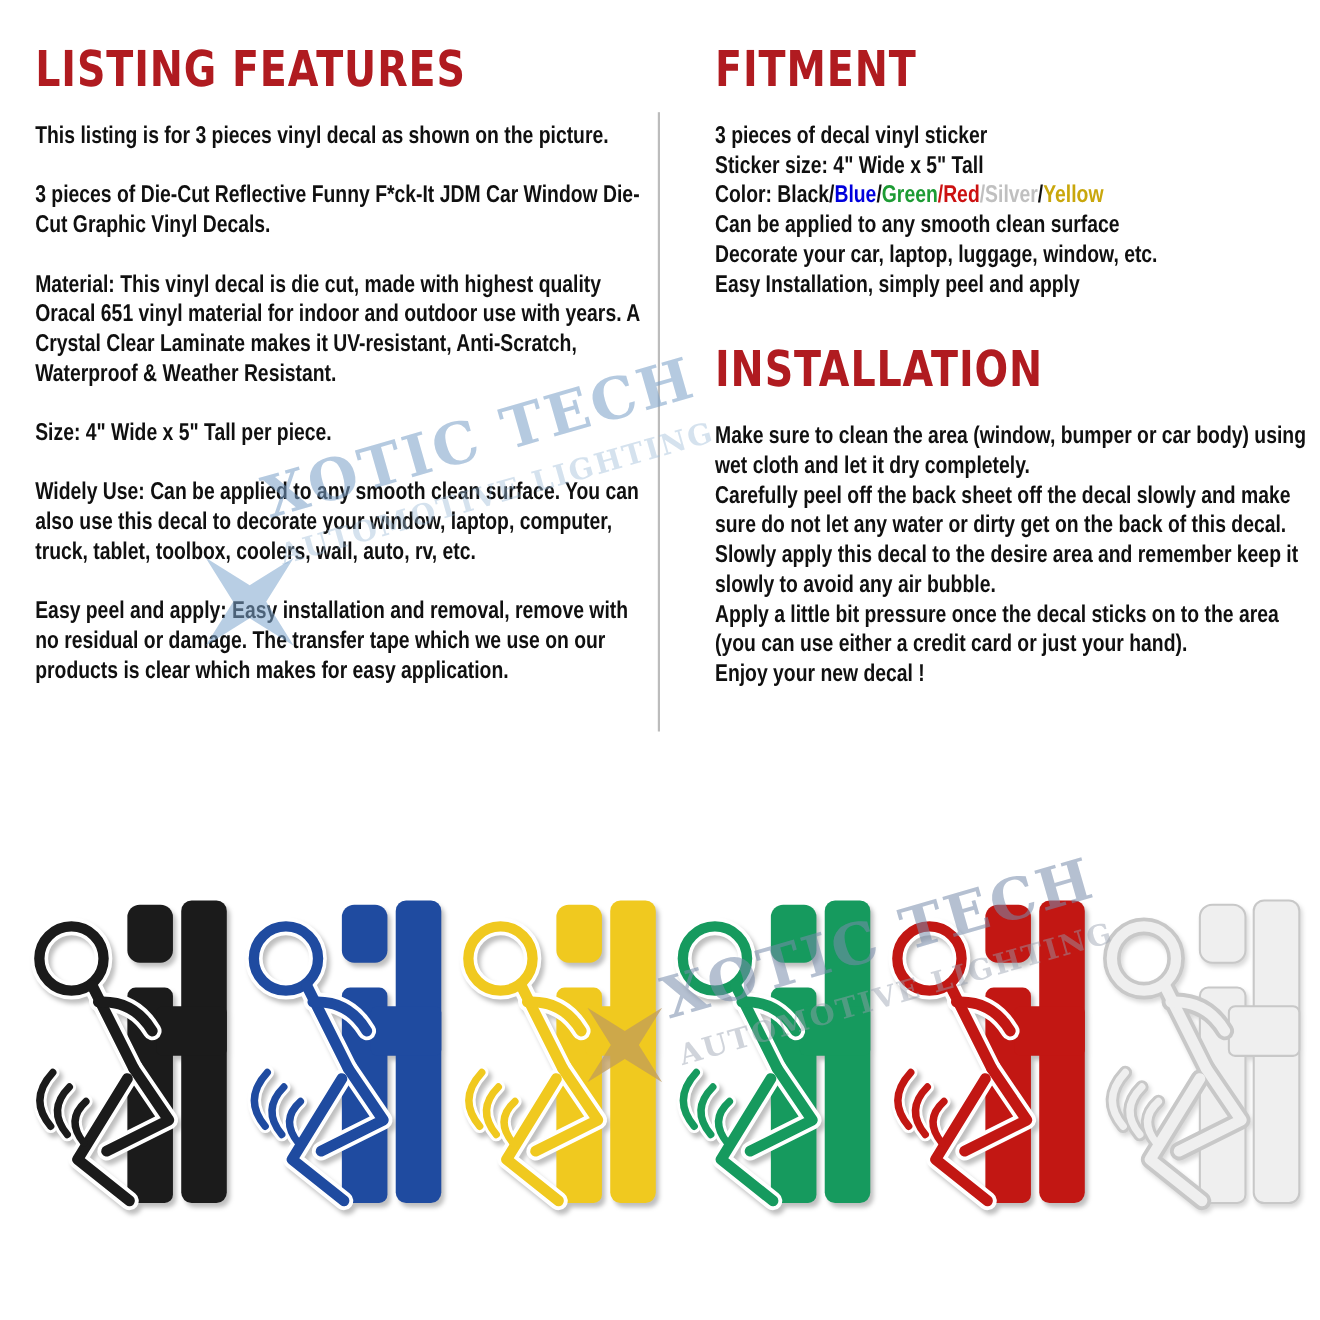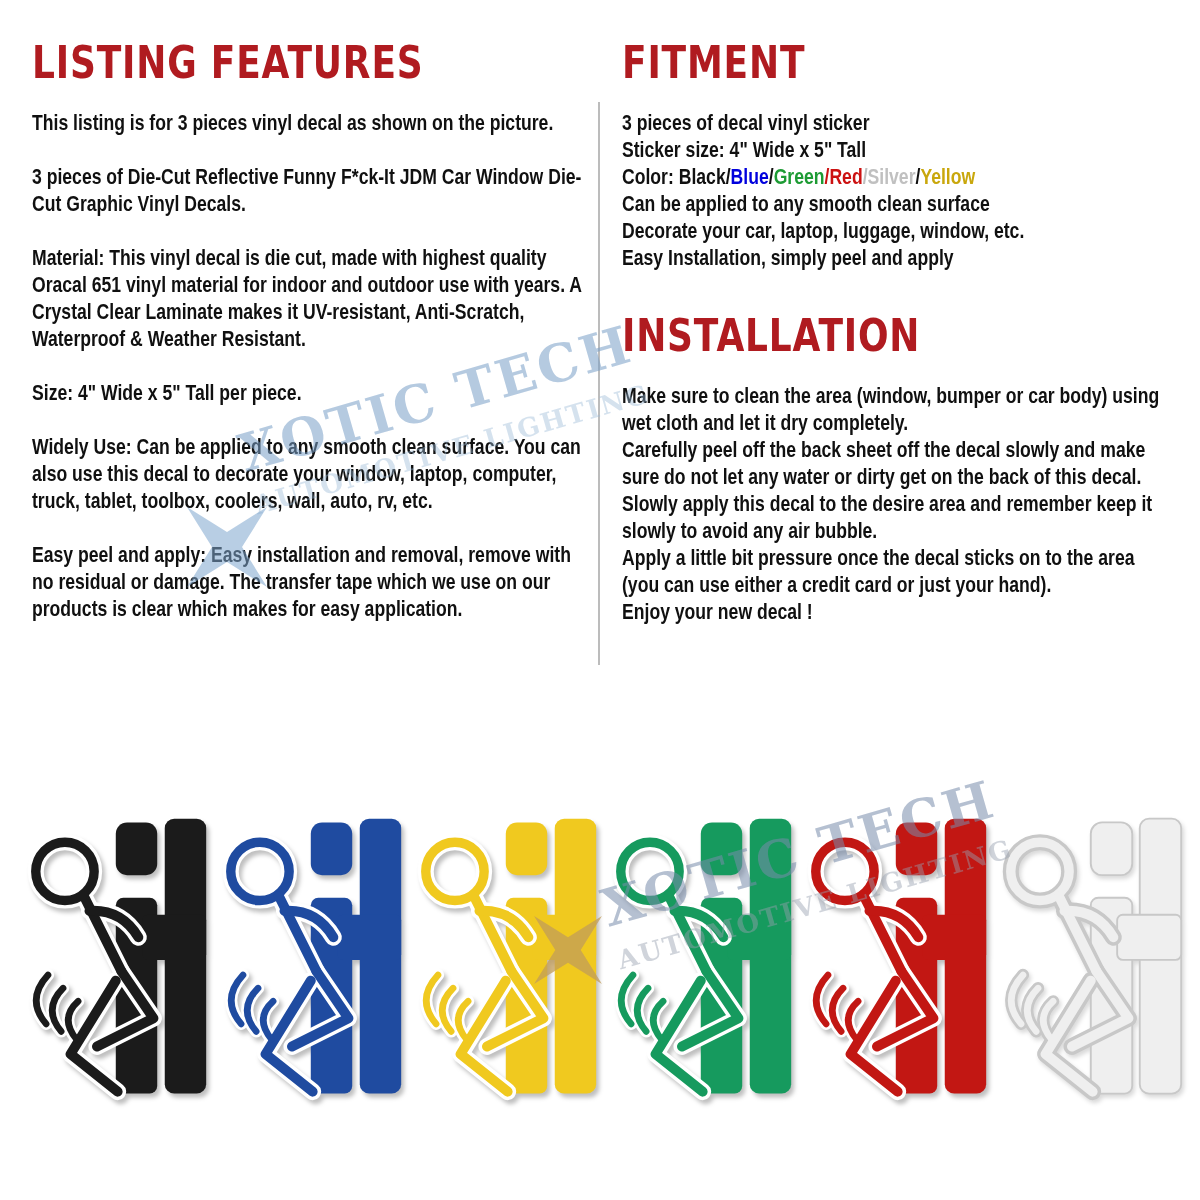--- a/index.html
+++ b/index.html
@@ -1,21 +1,21 @@
 <!DOCTYPE html>
 <html><head>
 <meta charset="utf-8">
 <style>
   html,body{margin:0;padding:0;background:#fff;}
   .page{position:relative;width:1200px;height:1200px;background:#ffffff;overflow:hidden;
         font-family:"Liberation Sans",sans-serif;color:#101010;padding-left:35px;}
   
   .col{position:absolute;top:40px;}
   .col-left{left:32px;width:560px;}
-  .col-right{left:622px;width:548px;}
+  .col-right{left:650px;width:548px;}
   .col-inner{transform:scaleX(0.8);transform-origin:0 0;width:125%;}
   h1.sec{font-family:"DejaVu Sans",sans-serif;font-weight:bold;color:#b01b20;
          font-size:45px;letter-spacing:1px;margin:0 0 24px 0;line-height:1.0;}
   h1.sec2{margin-top:42px;}
   .para{font-weight:bold;font-size:22px;line-height:27px;margin:0 0 27px 0;}
   .line{font-weight:bold;font-size:22px;line-height:27px;}
   .divider{position:absolute;left:598px;top:102px;width:2px;height:563px;background:#bcbcbc;}
   
   .wm{position:absolute;z-index:6;pointer-events:none;transform:rotate(-16deg);transform-origin:0 0;
       font-family:"DejaVu Serif",serif;font-weight:bold;white-space:nowrap;}

